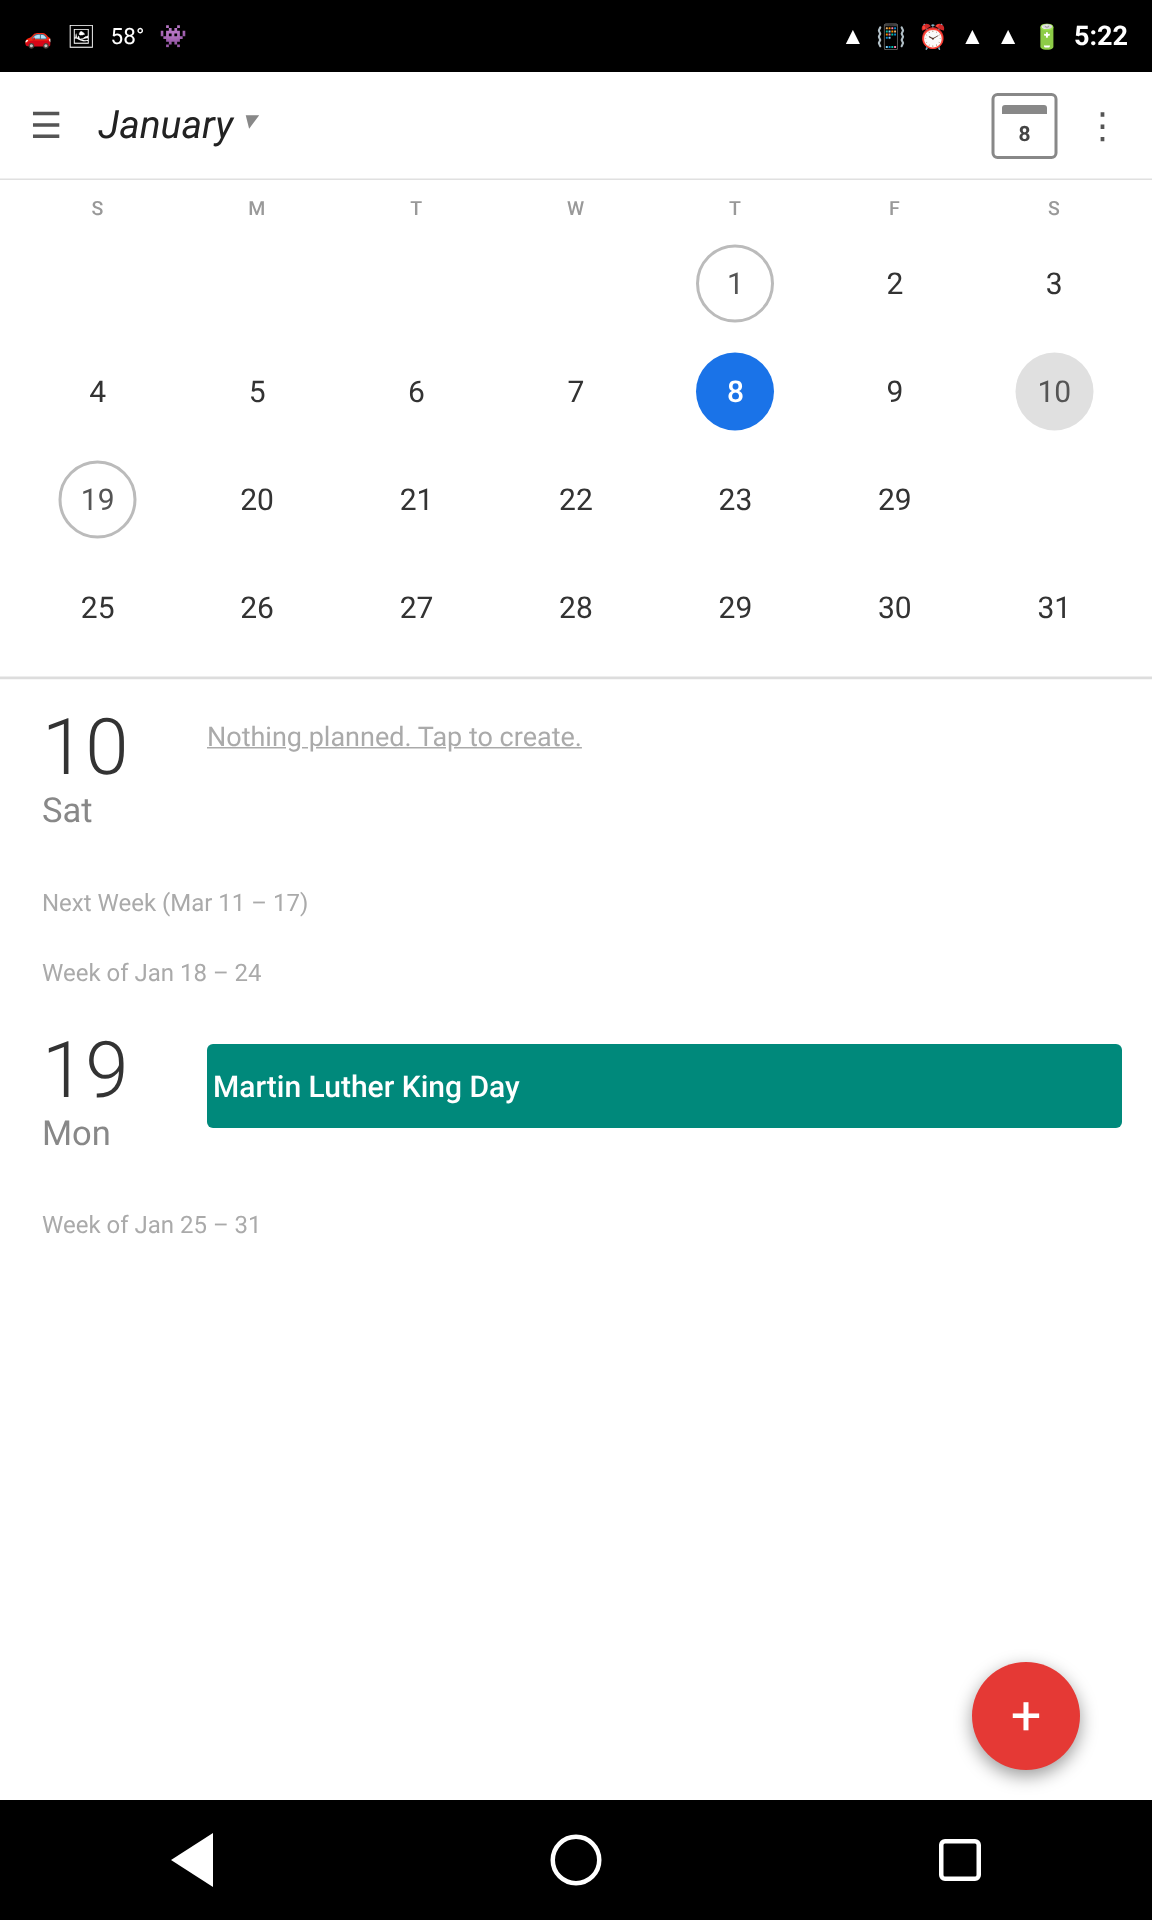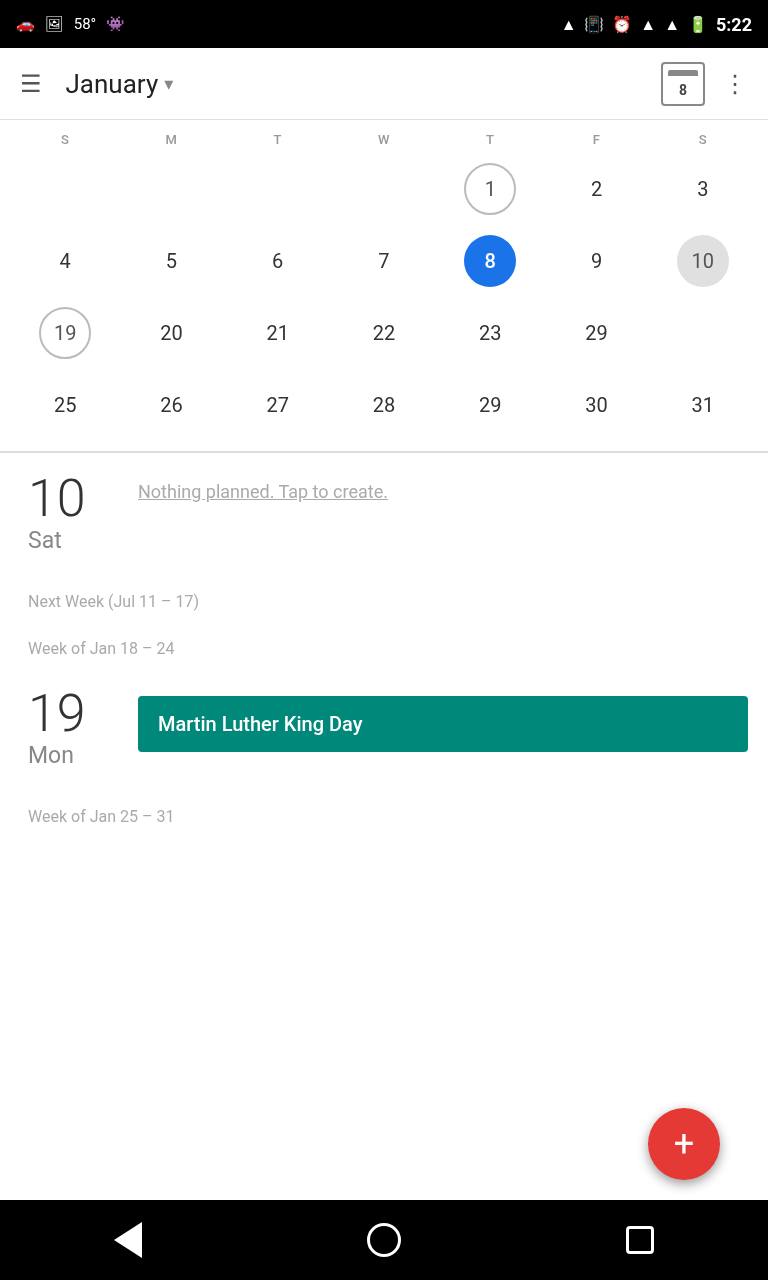--- a/index.html
+++ b/index.html
@@ -49,23 +49,23 @@
       font-size: 24px;
       color: #555;
       cursor: pointer;
       margin-right: 24px;
     }
     .app-bar .month-title {
       font-size: 26px;
       font-weight: 400;
       color: #222;
       display: flex;
-      align-items: center;
       gap: 6px;
       flex: 1;
+      font-style: italic;
     }
     .app-bar .month-title .dropdown-arrow {
       font-size: 18px;
       color: #888;
     }
     .app-bar-actions {
       display: flex;
       align-items: center;
       gap: 18px;
     }
@@ -201,21 +201,21 @@
       padding: 18px 28px 10px;
     }
     .week-separator-text {
       font-size: 16px;
       color: #aaa;
       font-weight: 400;
     }
     .event-card {
       background: #00897B;
       border-radius: 4px;
-      padding: 16px 20px;
+      padding: 16px 4px;
       color: #fff;
       font-size: 20px;
       font-weight: 500;
     }
 
     
     .fab {
       position: fixed;
       bottom: 100px;
       right: 48px;
@@ -423,21 +423,21 @@
     <div>
       <div class="event-day-num">10</div>
       <div class="event-day-label">Sat</div>
     </div>
     <div class="event-day-info">
       <span class="no-events-text">Nothing planned. Tap to create.</span>
     </div>
   </div>
 
   <div class="week-separator">
-    <span class="week-separator-text">Next Week (Jul 11 – 17)</span>
+    <span class="week-separator-text">Next Week (Mar 11 – 17)</span>
   </div>
 
   <div class="week-separator">
     <span class="week-separator-text">Week of Jan 18 – 24</span>
   </div>
 
   <div class="event-day-row">
     <div>
       <div class="event-day-num">19</div>
       <div class="event-day-label">Mon</div>

